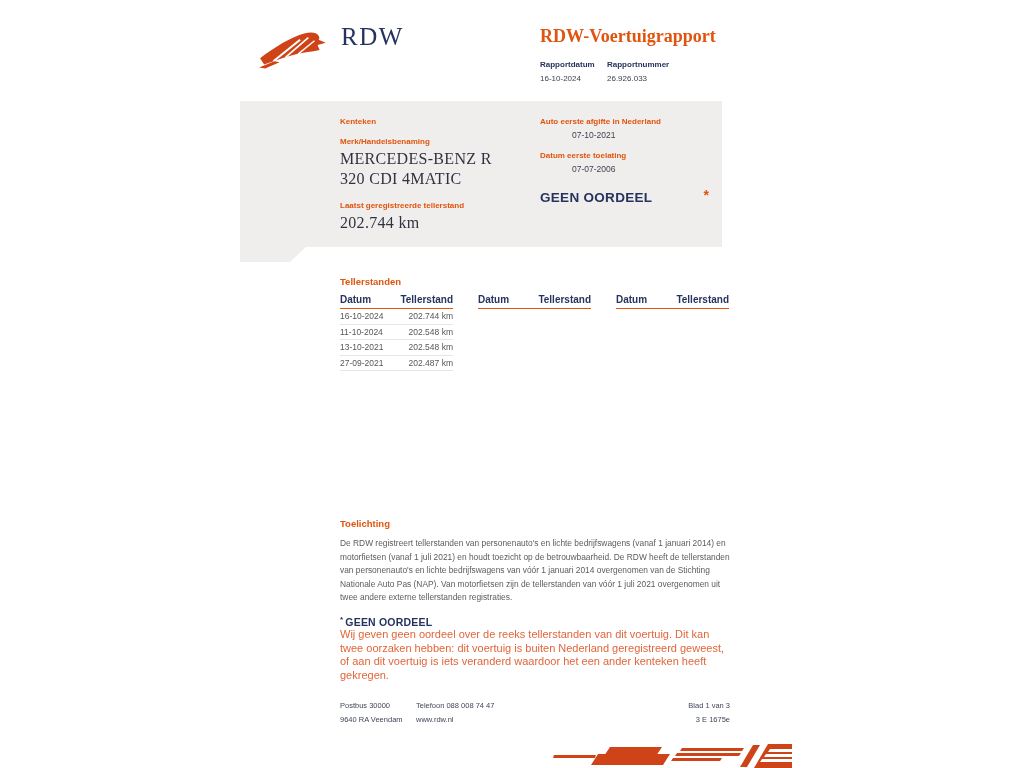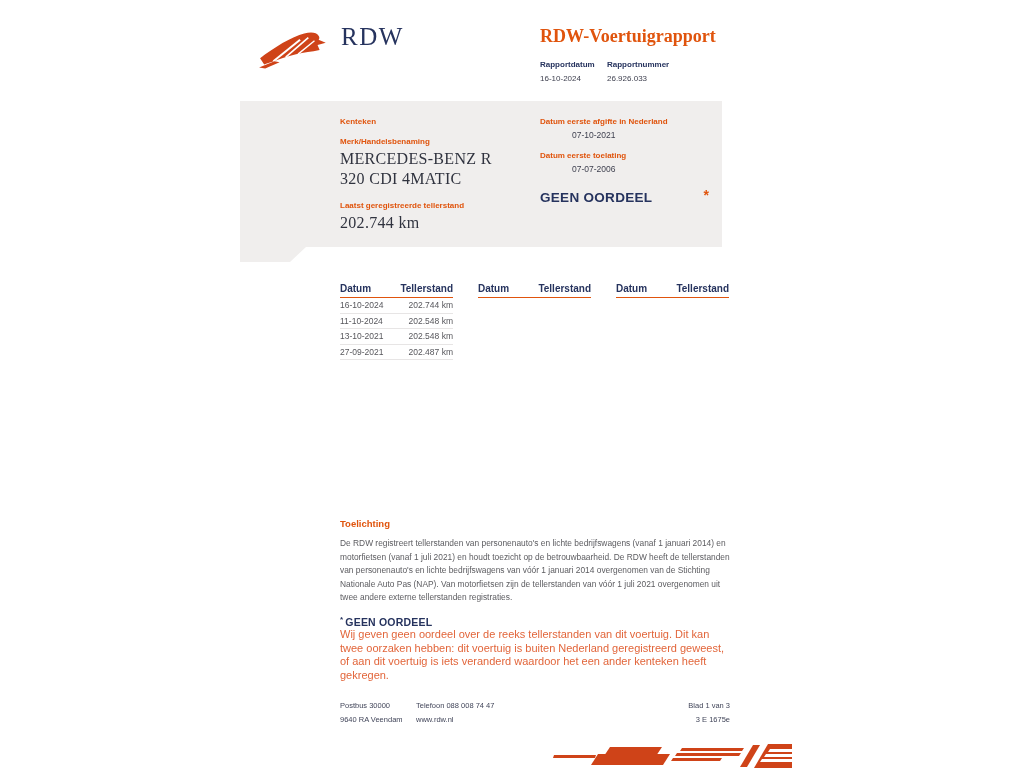--- a/index.html
+++ b/index.html
@@ -104,30 +104,31 @@
       <div class="box-label">Kenteken</div>
       <div class="box-label gap-a">Merk/Handelsbenaming</div>
       <div class="box-value-lg">
         <span>MERCEDES-BENZ R</span><br>
         <span>320 CDI 4MATIC</span>
       </div>
       <div class="box-label gap-b">Laatst geregistreerde tellerstand</div>
       <div class="box-value-lg">202.744 km</div>
     </div>
     <div class="box-right">
-      <div class="box-label">Datum eerste afgifte in Nederland</div>
+      <div class="box-label">Auto eerste afgifte in Nederland</div>
       <div class="box-value-sm">07-10-2021</div>
       <div class="box-label gap-a">Datum eerste toelating</div>
       <div class="box-value-sm">07-07-2006</div>
       <div class="oordeel">GEEN OORDEEL</div>
     </div>
     <div class="box-asterisk">*</div>
   </div>
 
   <div class="table">
+    <div class="table-title">Tellerstanden</div>
     <div class="groups">
       <div class="group">
         <div class="ghead">
           <span>Datum</span>
           <span>Tellerstand</span>
         </div>
         <div class="grow">
           <span>16-10-2024</span>
           <span>202.744 km</span>
         </div>

